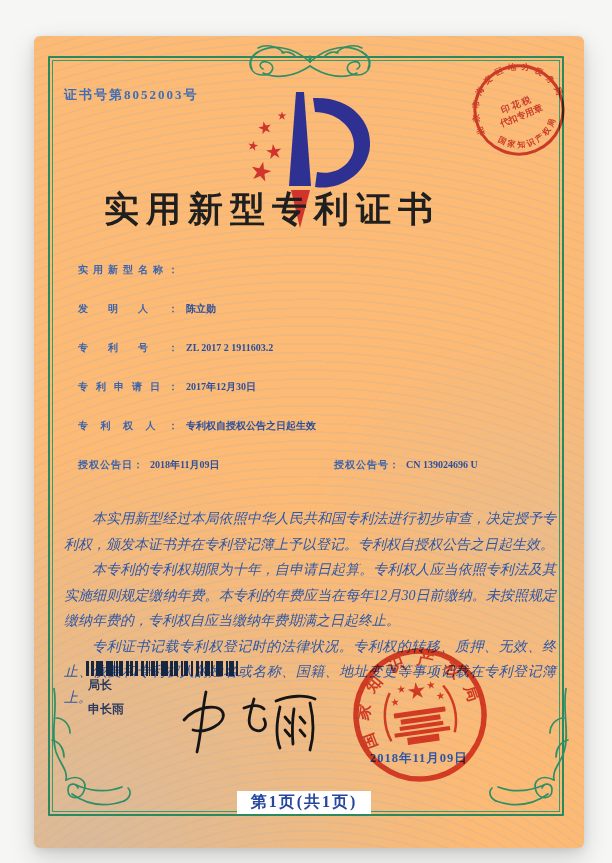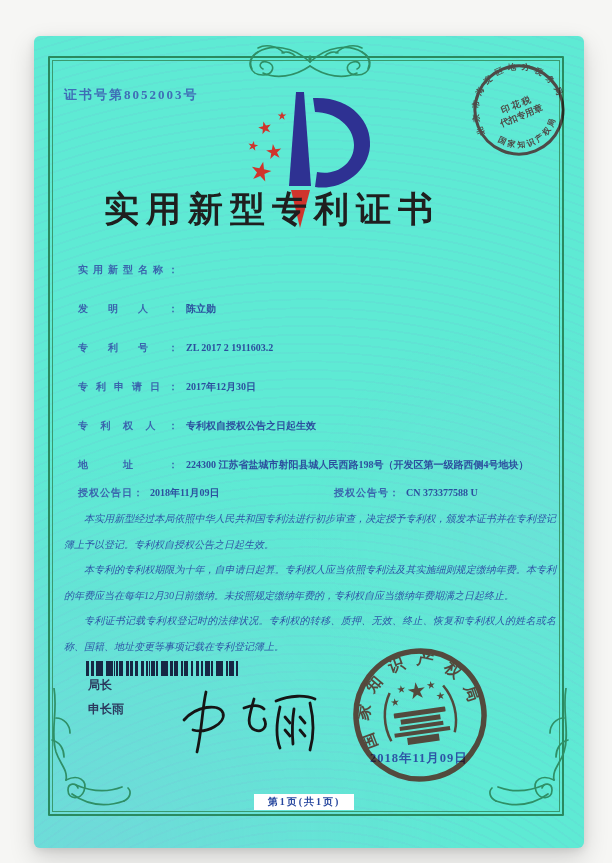--- a/index.html
+++ b/index.html
@@ -3,21 +3,21 @@
 <meta charset="utf-8">
 <style>
   html,body{margin:0;padding:0;}
   body{
     width:612px;height:863px;position:relative;overflow:hidden;
     background:#f6f6f4;
     font-family:"Liberation Serif","DejaVu Serif",serif;
   }
   .page{
     position:absolute;left:34px;top:36px;width:550px;height:812px;
-    background:#5eead4;border-radius:6px;
+    background:#fdba74;border-radius:6px;
     box-shadow:0 10px 26px rgba(0,0,0,.16),0 2px 8px rgba(0,0,0,.10);
   }
   .waves{
     position:absolute;inset:0;border-radius:6px;pointer-events:none;
     background:
       radial-gradient(130% 90% at 10% 100%, rgba(148,186,228,.32), rgba(148,186,228,0) 55%),
       radial-gradient(70% 45% at 90% 62%, rgba(160,195,232,.16), rgba(160,195,232,0) 60%),
       repeating-radial-gradient(140% 120% at 50% 170%, rgba(120,165,215,.10) 0 1.5px, rgba(120,165,215,0) 1.5px 7px);
   }
   .frame{
@@ -45,21 +45,21 @@
   }
   .row .val{flex:1;padding-left:8px;color:#2c4f9e;font-weight:600;}
   .row.addr{margin-bottom:8px;}
   .grant{position:relative;height:20px;}
   .grant .left{display:flex;}
   .grant .right{position:absolute;left:256px;top:0;display:flex;white-space:nowrap;}
   .grant .lab2{font-weight:700;color:#3a64ad;letter-spacing:1px;}
   .grant .val2{padding-left:6px;color:#2c4f9e;font-weight:600;}
   .bodytext{
     position:absolute;left:30px;top:470px;width:492px;
-    font-size:10px;line-height:25.5px;color:#2e57a6;font-style:italic;
+    font-size:14px;line-height:25.5px;color:#2e57a6;font-style:italic;
   }
   .bodytext p{margin:0;text-indent:2em;text-align:justify;}
   .barcode{
     position:absolute;left:52px;top:625px;width:152px;height:15px;
     background:
       repeating-linear-gradient(90deg,#162744 0 2px,transparent 2px 5px),
       repeating-linear-gradient(90deg,#162744 0 1px,transparent 1px 7px),
       repeating-linear-gradient(90deg,#162744 0 3px,transparent 3px 11px);
   }
   .signer{position:absolute;left:54px;top:637px;color:#2b3a5e;font-size:12px;font-weight:700;line-height:24px;font-family:"Liberation Sans","DejaVu Sans",sans-serif;}
@@ -68,21 +68,21 @@
     position:absolute;left:336px;top:714px;font-size:12.5px;color:#2d55a5;
     font-weight:600;letter-spacing:1px;
   }
   .office-seal{position:absolute;left:311px;top:604px;mix-blend-mode:multiply;transform:rotate(-8deg);}
   .tax-seal{position:absolute;left:433px;top:22px;transform:rotate(-22deg);mix-blend-mode:multiply;}
   .footer{
     position:absolute;left:14px;top:755px;width:512px;text-align:center;
   }
   .footer span{
     display:inline-block;background:#fff;padding:1px 14px;
-    font-size:10px;color:#27479e;font-weight:700;letter-spacing:2px;
+    font-size:16px;color:#27479e;font-weight:700;letter-spacing:2px;
   }
   .orn{position:absolute;pointer-events:none;}
   .orn-top{left:174px;top:4px;}
   .orn-bl{left:8px;top:652px;}
   .orn-br{left:452px;top:652px;}
 </style>
 </head>
 <body>
 
 <svg width="0" height="0" style="position:absolute">
@@ -182,32 +182,28 @@
       <span class="val">ZL 2017 2 1911603.2</span>
     </div>
     <div class="row">
       <span class="lab">专利申请日：</span>
       <span class="val">2017年12月30日</span>
     </div>
     <div class="row">
       <span class="lab">专利权人：</span>
       <span class="val">专利权自授权公告之日起生效</span>
     </div>
-    <div class="row addr">
-      <span class="lab">地址：</span>
-      <span class="val">224300 江苏省盐城市射阳县城人民西路198号（开发区第一级路西侧4号地块）</span>
-    </div>
     <div class="grant">
       <span class="left">
         <span class="lab2">授权公告日：</span>
         <span class="val2">2018年11月09日</span>
       </span>
       <span class="right">
         <span class="lab2">授权公告号：</span>
-        <span class="val2">CN 373377588 U</span>
+        <span class="val2">CN 139024696 U</span>
       </span>
     </div>
   </div>
 
   <div class="bodytext">
     <p>本实用新型经过本局依照中华人民共和国专利法进行初步审查，决定授予专利权，颁发本证书并在专利登记簿上予以登记。专利权自授权公告之日起生效。</p>
     <p>本专利的专利权期限为十年，自申请日起算。专利权人应当依照专利法及其实施细则规定缴纳年费。本专利的年费应当在每年12月30日前缴纳。未按照规定缴纳年费的，专利权自应当缴纳年费期满之日起终止。</p>
     <p>专利证书记载专利权登记时的法律状况。专利权的转移、质押、无效、终止、恢复和专利权人的姓名或名称、国籍、地址变更等事项记载在专利登记簿上。</p>
   </div>
 

